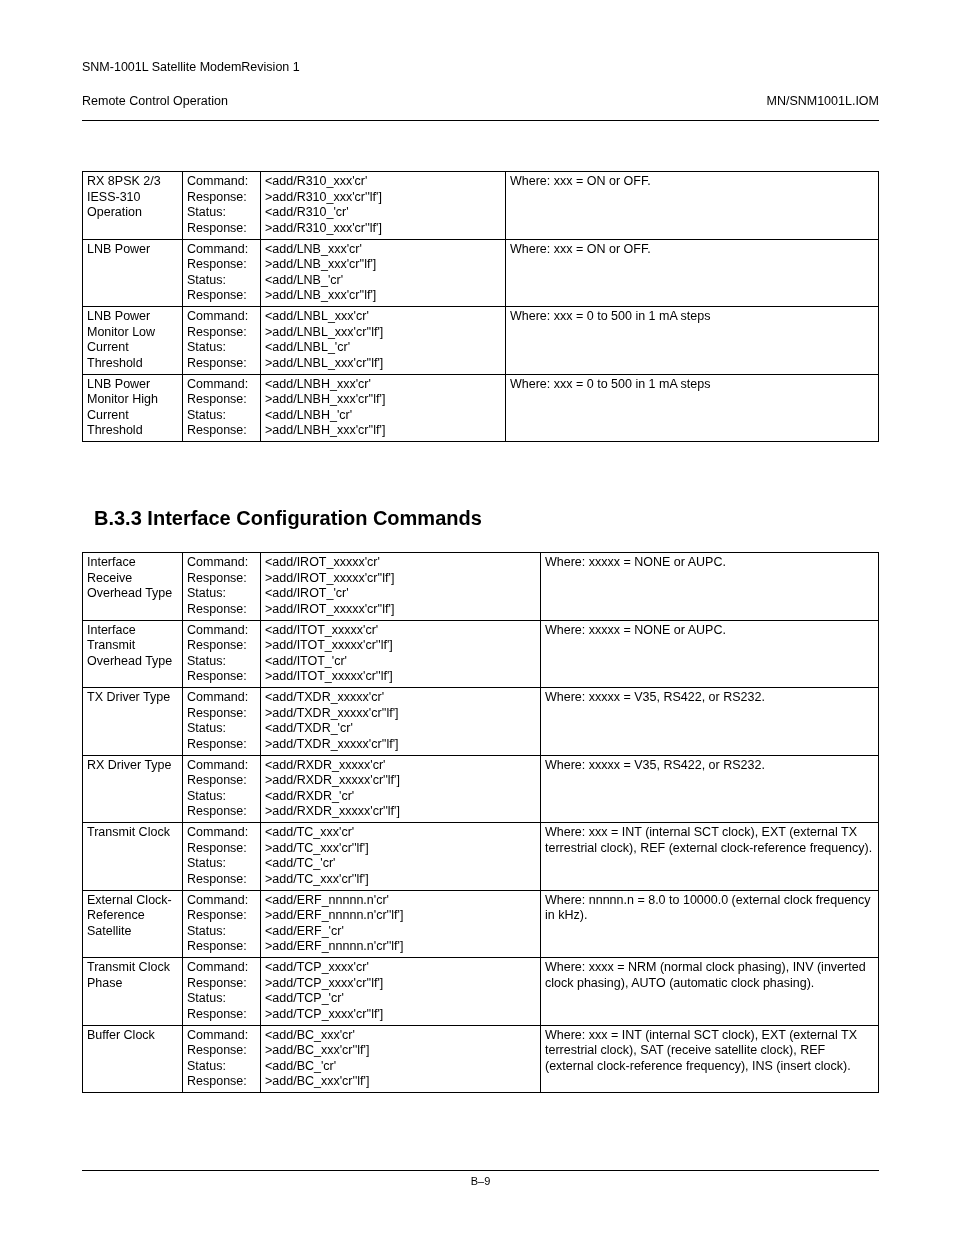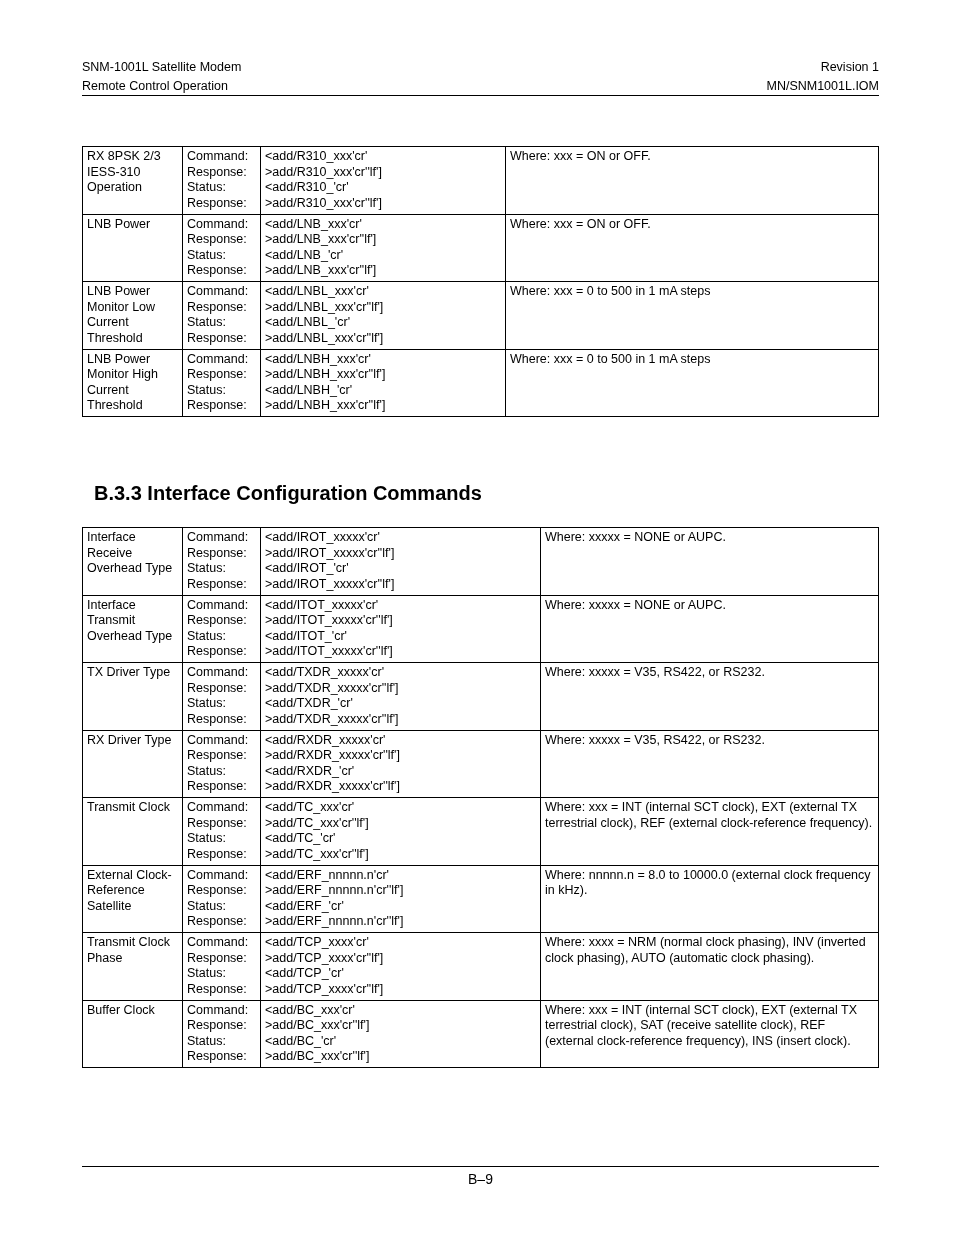--- a/index.html
+++ b/index.html
@@ -7,30 +7,30 @@
   body {
     width: 954px;
     height: 1235px;
     font-family: Arial, Helvetica, sans-serif;
     font-size: 12.5px;
     color: #000;
     position: relative;
     box-sizing: border-box;
     padding: 60px 75px 40px 82px;
   }
-  .hdr { display: flex; justify-content: space-between; margin-bottom: 5px; }
-  .hdr2 { display: flex; justify-content: space-between; border-bottom: 1px solid #000; padding-bottom: 2px; margin-bottom: 50px;}
+  .hdr { display: flex; justify-content: flex-start; margin-bottom: 20px; }
+  .hdr2 { display: flex; justify-content: space-between; border-bottom: 1px solid #000; padding-bottom: 12px; margin-bottom: 50px;}
   table { border-collapse: collapse; width: 100%; table-layout: fixed; }
   td { border: 1px solid #000; vertical-align: top; padding: 2px 4px; line-height: 1.25; font-size: 12.5px; }
   col.c1 { width: 100px; }
   col.c2 { width: 78px; }
   col.c3 { width: 245px; }
   col.c4 { width: auto; }
   h2 { font-size: 20px; font-weight: bold; margin: 65px 0 22px 12px; }
-  .footer-line { position: absolute; left: 82px; right: 75px; bottom: 48px; border-top: 1px solid #000; text-align: center; padding-top: 4px; font-size: 14px;}
+  .footer-line { position: absolute; left: 82px; right: 75px; bottom: 48px; border-top: 1px solid #000; text-align: center; padding-top: 4px; font-size: 11px;}
   .multiline { white-space: pre-line; }
 </style>
 </head>
 <body>
 
 <div class="hdr">
   <span>SNM-1001L Satellite Modem</span>
   <span>Revision 1</span>
 </div>
 <div class="hdr2">

